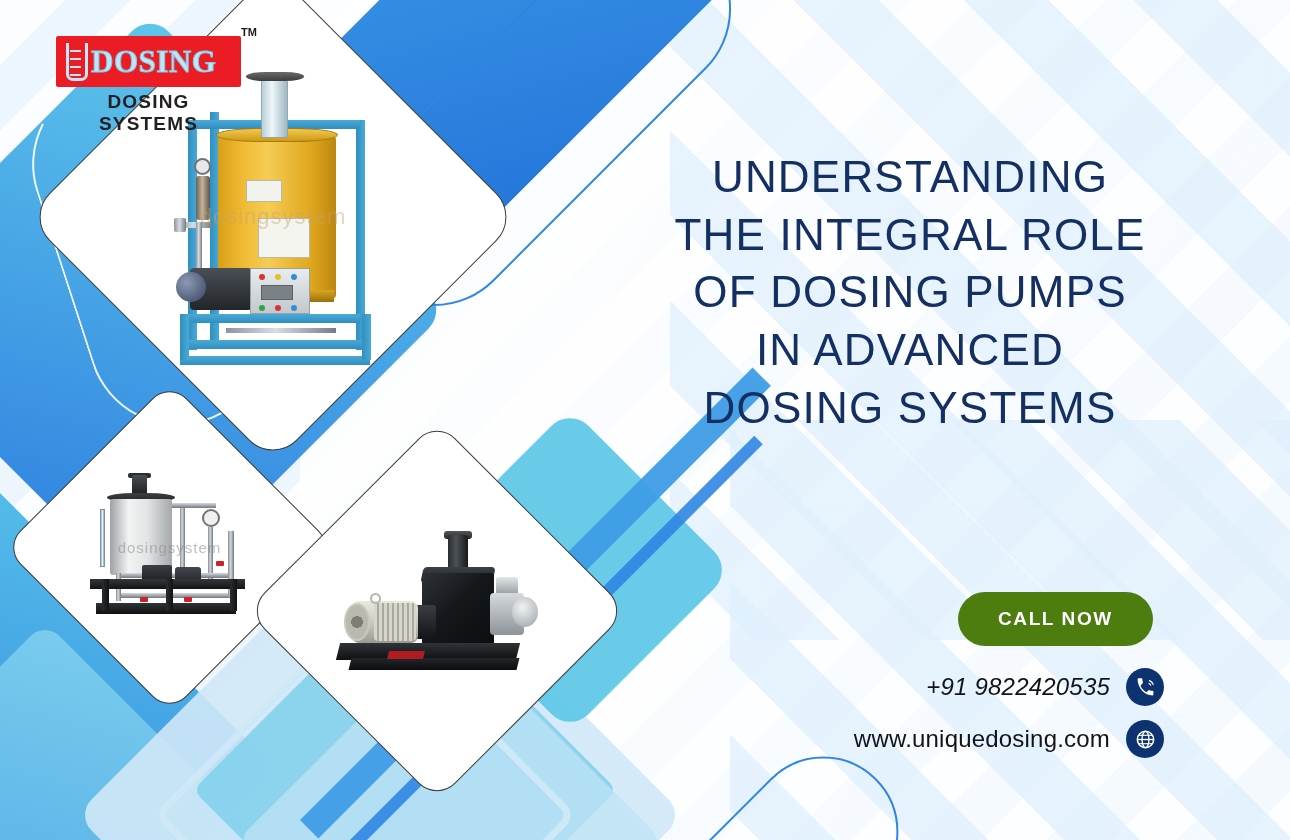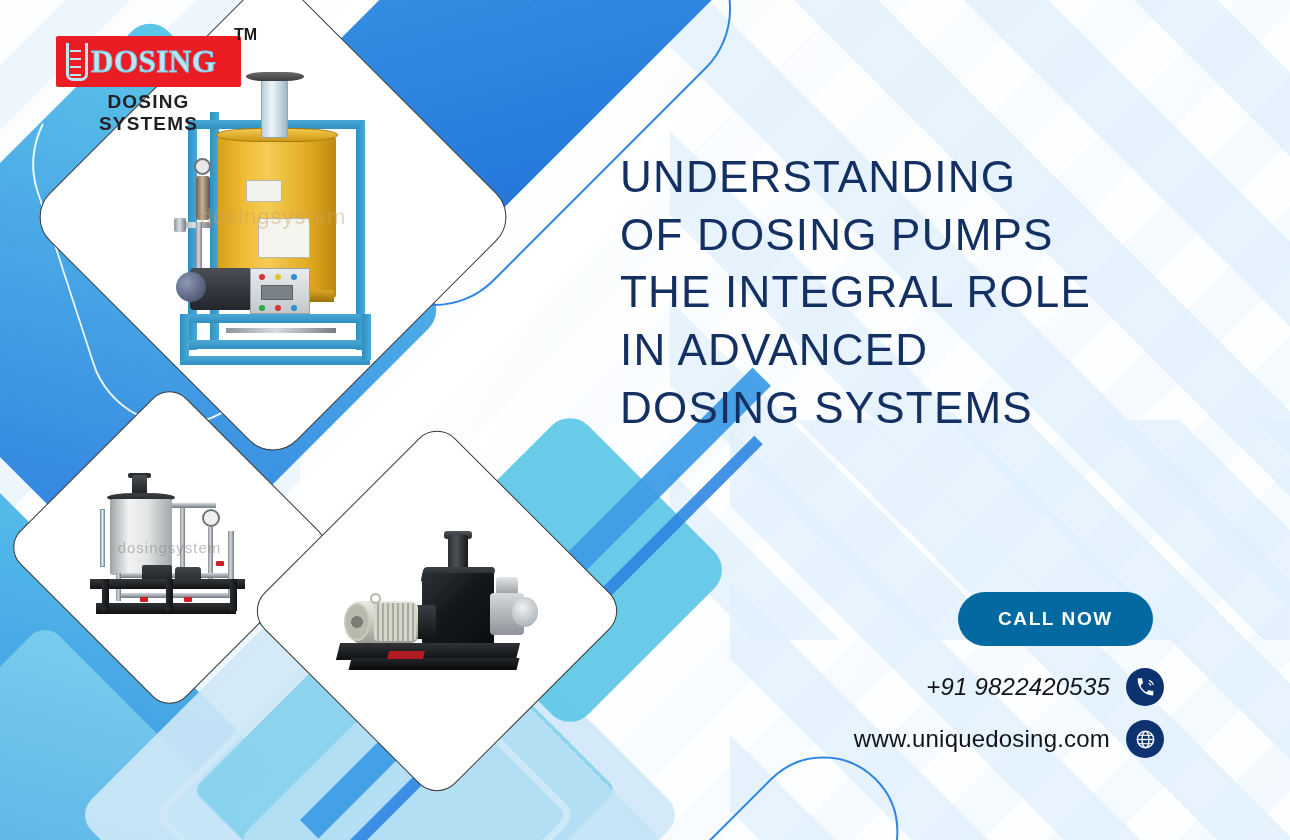--- a/index.html
+++ b/index.html
@@ -151,21 +151,21 @@
   .beaker .tick {
     position:absolute; left:6px; width:11px; height:2px; background:#bfe6f5;
   }
   .logo-word {
     font-size:31px; font-weight:bold; color:#bfe6f5;
     letter-spacing:.5px; line-height:1;
     -webkit-text-stroke:1px #7fc9e8;
     font-family:"Liberation Serif", serif;
   }
   .logo-tm {
-    position:absolute; right:-16px; top:-10px; font-size:16px;
+    position:absolute; right:-16px; top:-10px; font-size:11px;
     color:#1a1a1a; font-weight:bold;
   }
   .logo-sub {
     margin-top:4px; font-size:19px; font-weight:bold; color:#231f20;
     letter-spacing:1.2px; text-align:center;
     font-family:"Liberation Sans", sans-serif;
   }
 
   
   .dia {
@@ -375,30 +375,30 @@
   }
   .p3 .plate {
     position:absolute; left:58px; top:120px; width:36px; height:8px;
     background:#b01c22; transform:skewX(-14deg); border-radius:1px;
   }
 
   
   .content { position:absolute; left:620px; top:0; width:600px; height:840px; z-index:35; }
   .headline {
     position:absolute; left:0; top:148px; width:580px;
-    text-align:left; color:#143063;
+    text-align:center; color:#143063;
     font-size:44px; font-weight:normal; line-height:1.31;
     letter-spacing:1.2px;
     font-family:"Liberation Sans", sans-serif;
   }
   .headline .ln { display:block; white-space:nowrap; }
 
   .cta {
     position:absolute; left:338px; top:592px;
-    background:#0369a1; color:#ffffff;
+    background:#4d7c0f; color:#ffffff;
     font-size:19px; font-weight:bold; letter-spacing:1.6px;
     padding:16px 40px; border-radius:999px; border:none;
     cursor:pointer; font-family:"Liberation Sans", sans-serif;
   }
 
   .contact-row {
     position:absolute; display:flex; align-items:center; justify-content:flex-end;
     gap:16px; right:56px; width:520px;
   }
   .row-phone { top:668px;font-style:italic; }
@@ -566,22 +566,22 @@
         <div class="base-lip"></div>
         <div class="plate"></div>
       </div>
     </div>
   </div>
 
   <div class="content">
 
     <h1 class="headline">
       <span class="ln">UNDERSTANDING</span>
+      <span class="ln">THE INTEGRAL ROLE</span>
       <span class="ln">OF DOSING PUMPS</span>
-      <span class="ln">THE INTEGRAL ROLE</span>
       <span class="ln">IN ADVANCED</span>
       <span class="ln">DOSING SYSTEMS</span>
     </h1>
 
     <button class="cta">CALL NOW</button>
 
     <div class="contact-row row-phone">
       <span class="contact-text">+91 9822420535</span>
       <span class="ic">
         <svg width="21" height="21" viewBox="0 0 24 24" fill="none">

